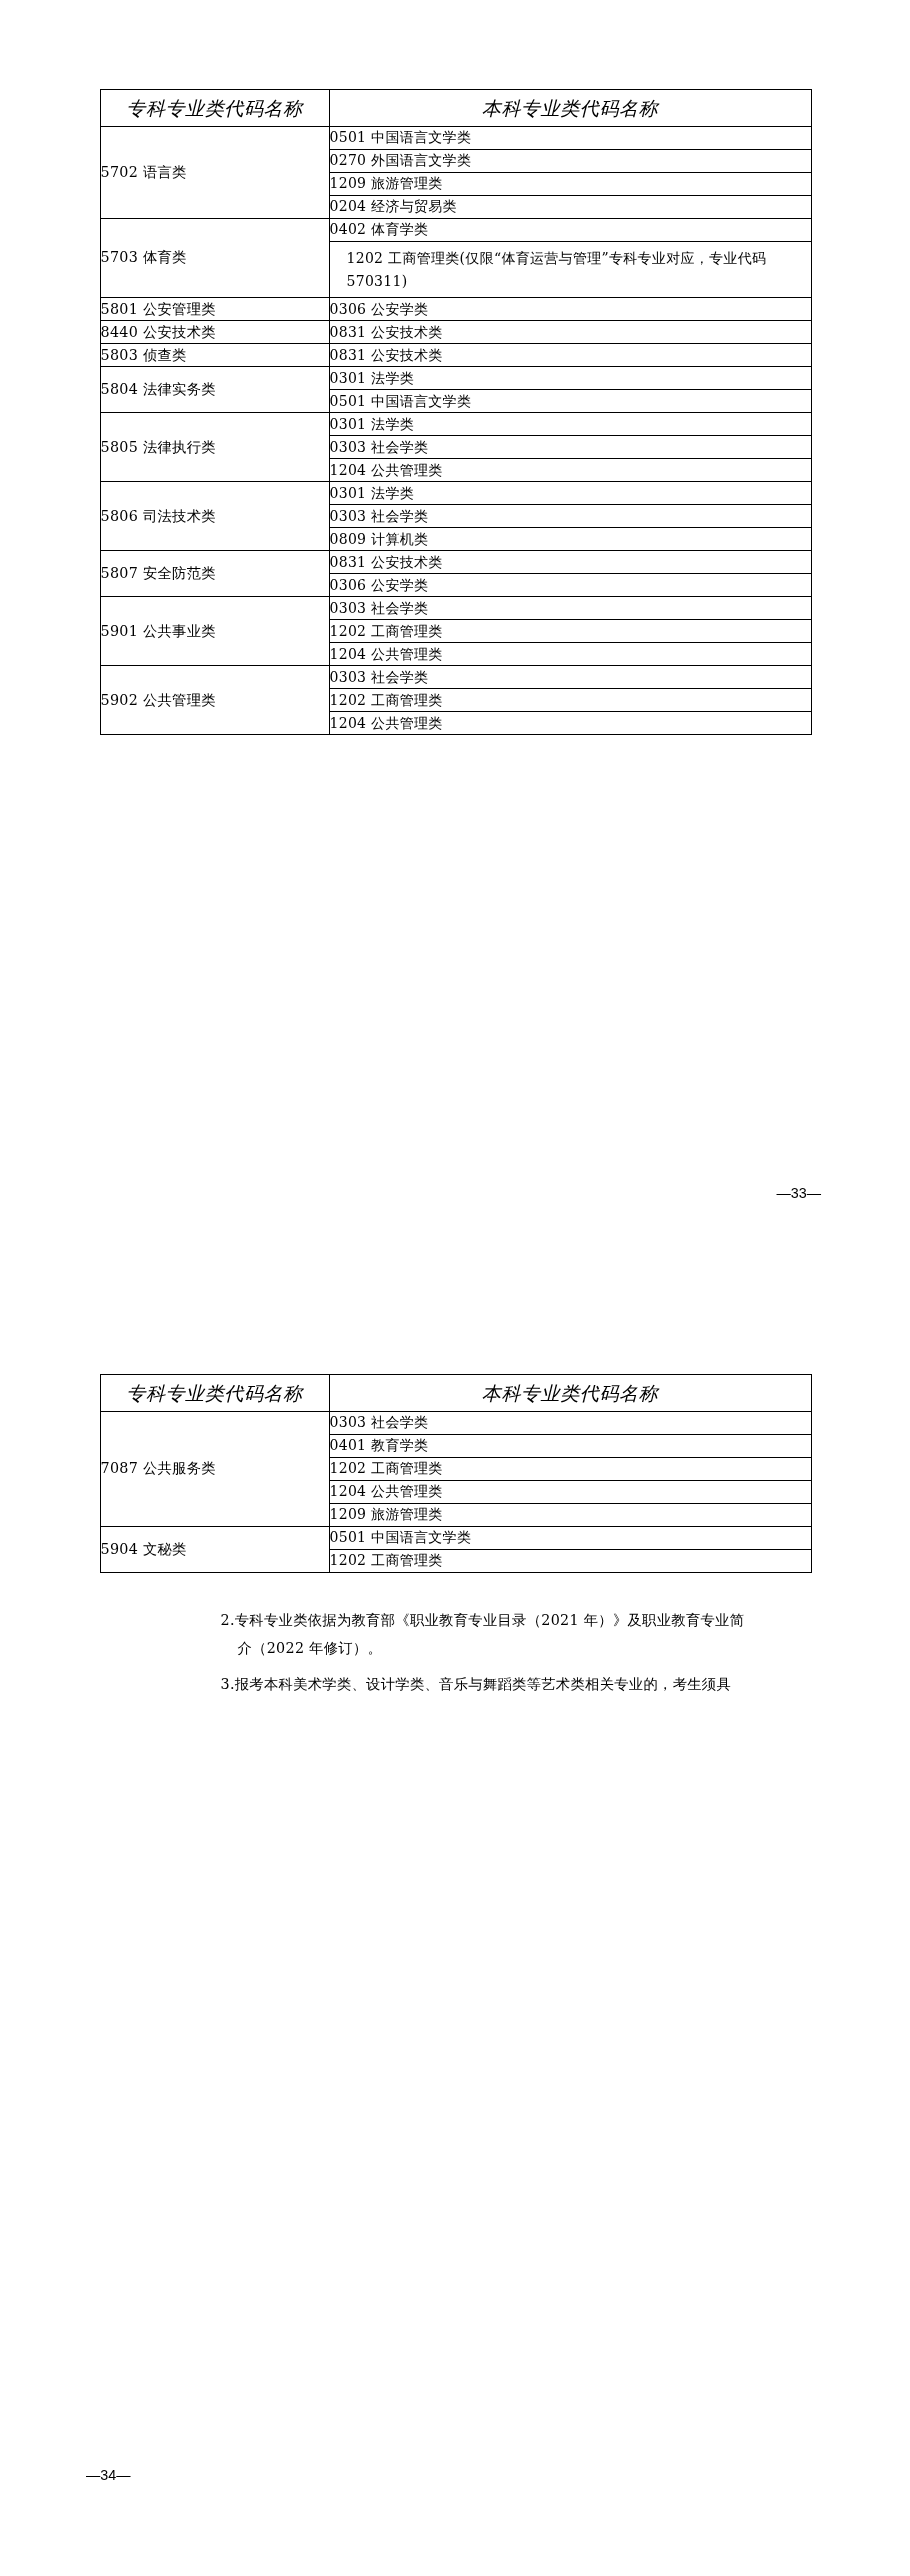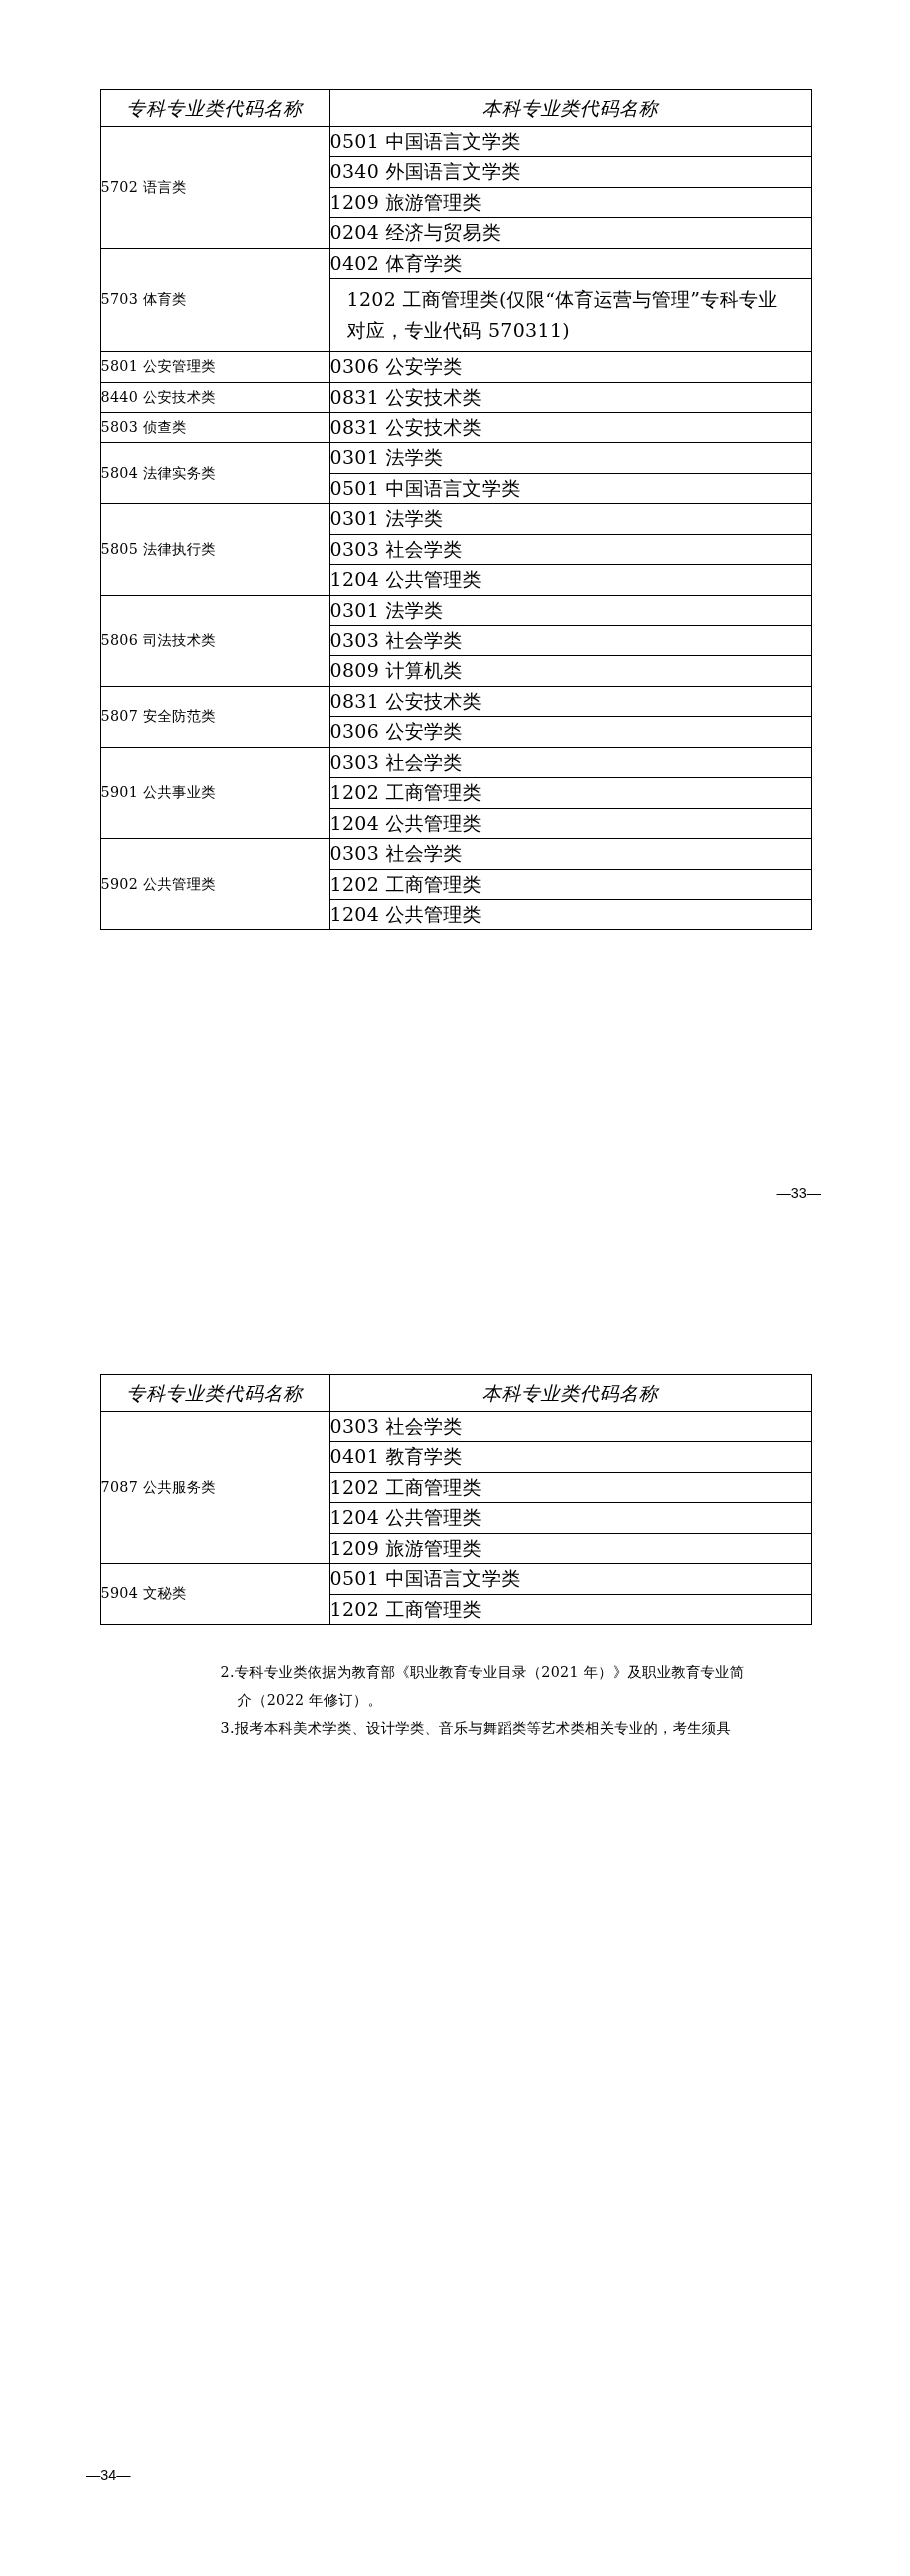--- a/index.html
+++ b/index.html
@@ -54,21 +54,21 @@
     letter-spacing: 0.6px;
     font-style: italic;
   }
   .cat-cell {
     font-size: 14.3px;
     line-height: 1.5;
     padding: 3.4px 0 3.4px 17px;
     letter-spacing: 0.3px;
   }
   .maj-cell {
-    font-size: 19px;
+    font-size: 14px;
     line-height: 1.55;
     padding: 5.7px 0 5.7px 17px;
     height: 22px;
     letter-spacing: 0.3px;
   }
   .maj-cell.two-line {
     line-height: 1.65;
     padding: 4.6px 23px 4.6px 17px;
   }
 
@@ -94,20 +94,21 @@
     font-size: 14.3px;
     line-height: 1.95;
     letter-spacing: 0.3px;
     white-space: nowrap;
   }
   .note-line .lbl {
     display: inline-block;
   }
   .note-indent {
     padding-left: 38px;
+    margin-top: 8px;
   }
   .note-indent2 {
     padding-left: 55px;
   }
 </style>
 </head>
 <body>
 
 <div class="page page-1">
   <div class="sheet">
@@ -121,21 +122,21 @@
         <tr>
           <th class="hdr-cell">专科专业类代码名称</th>
           <th class="hdr-cell">本科专业类代码名称</th>
         </tr>
 
         <tr>
           <td class="cat-cell" rowspan="4">5702 语言类</td>
           <td class="maj-cell">0501 中国语言文学类</td>
         </tr>
         <tr>
-          <td class="maj-cell">0340 外国语言文学类</td>
+          <td class="maj-cell">0270 外国语言文学类</td>
         </tr>
         <tr>
           <td class="maj-cell">1209 旅游管理类</td>
         </tr>
         <tr>
           <td class="maj-cell">0204 经济与贸易类</td>
         </tr>
 
         <tr>
           <td class="cat-cell" rowspan="2">5703 体育类</td>

